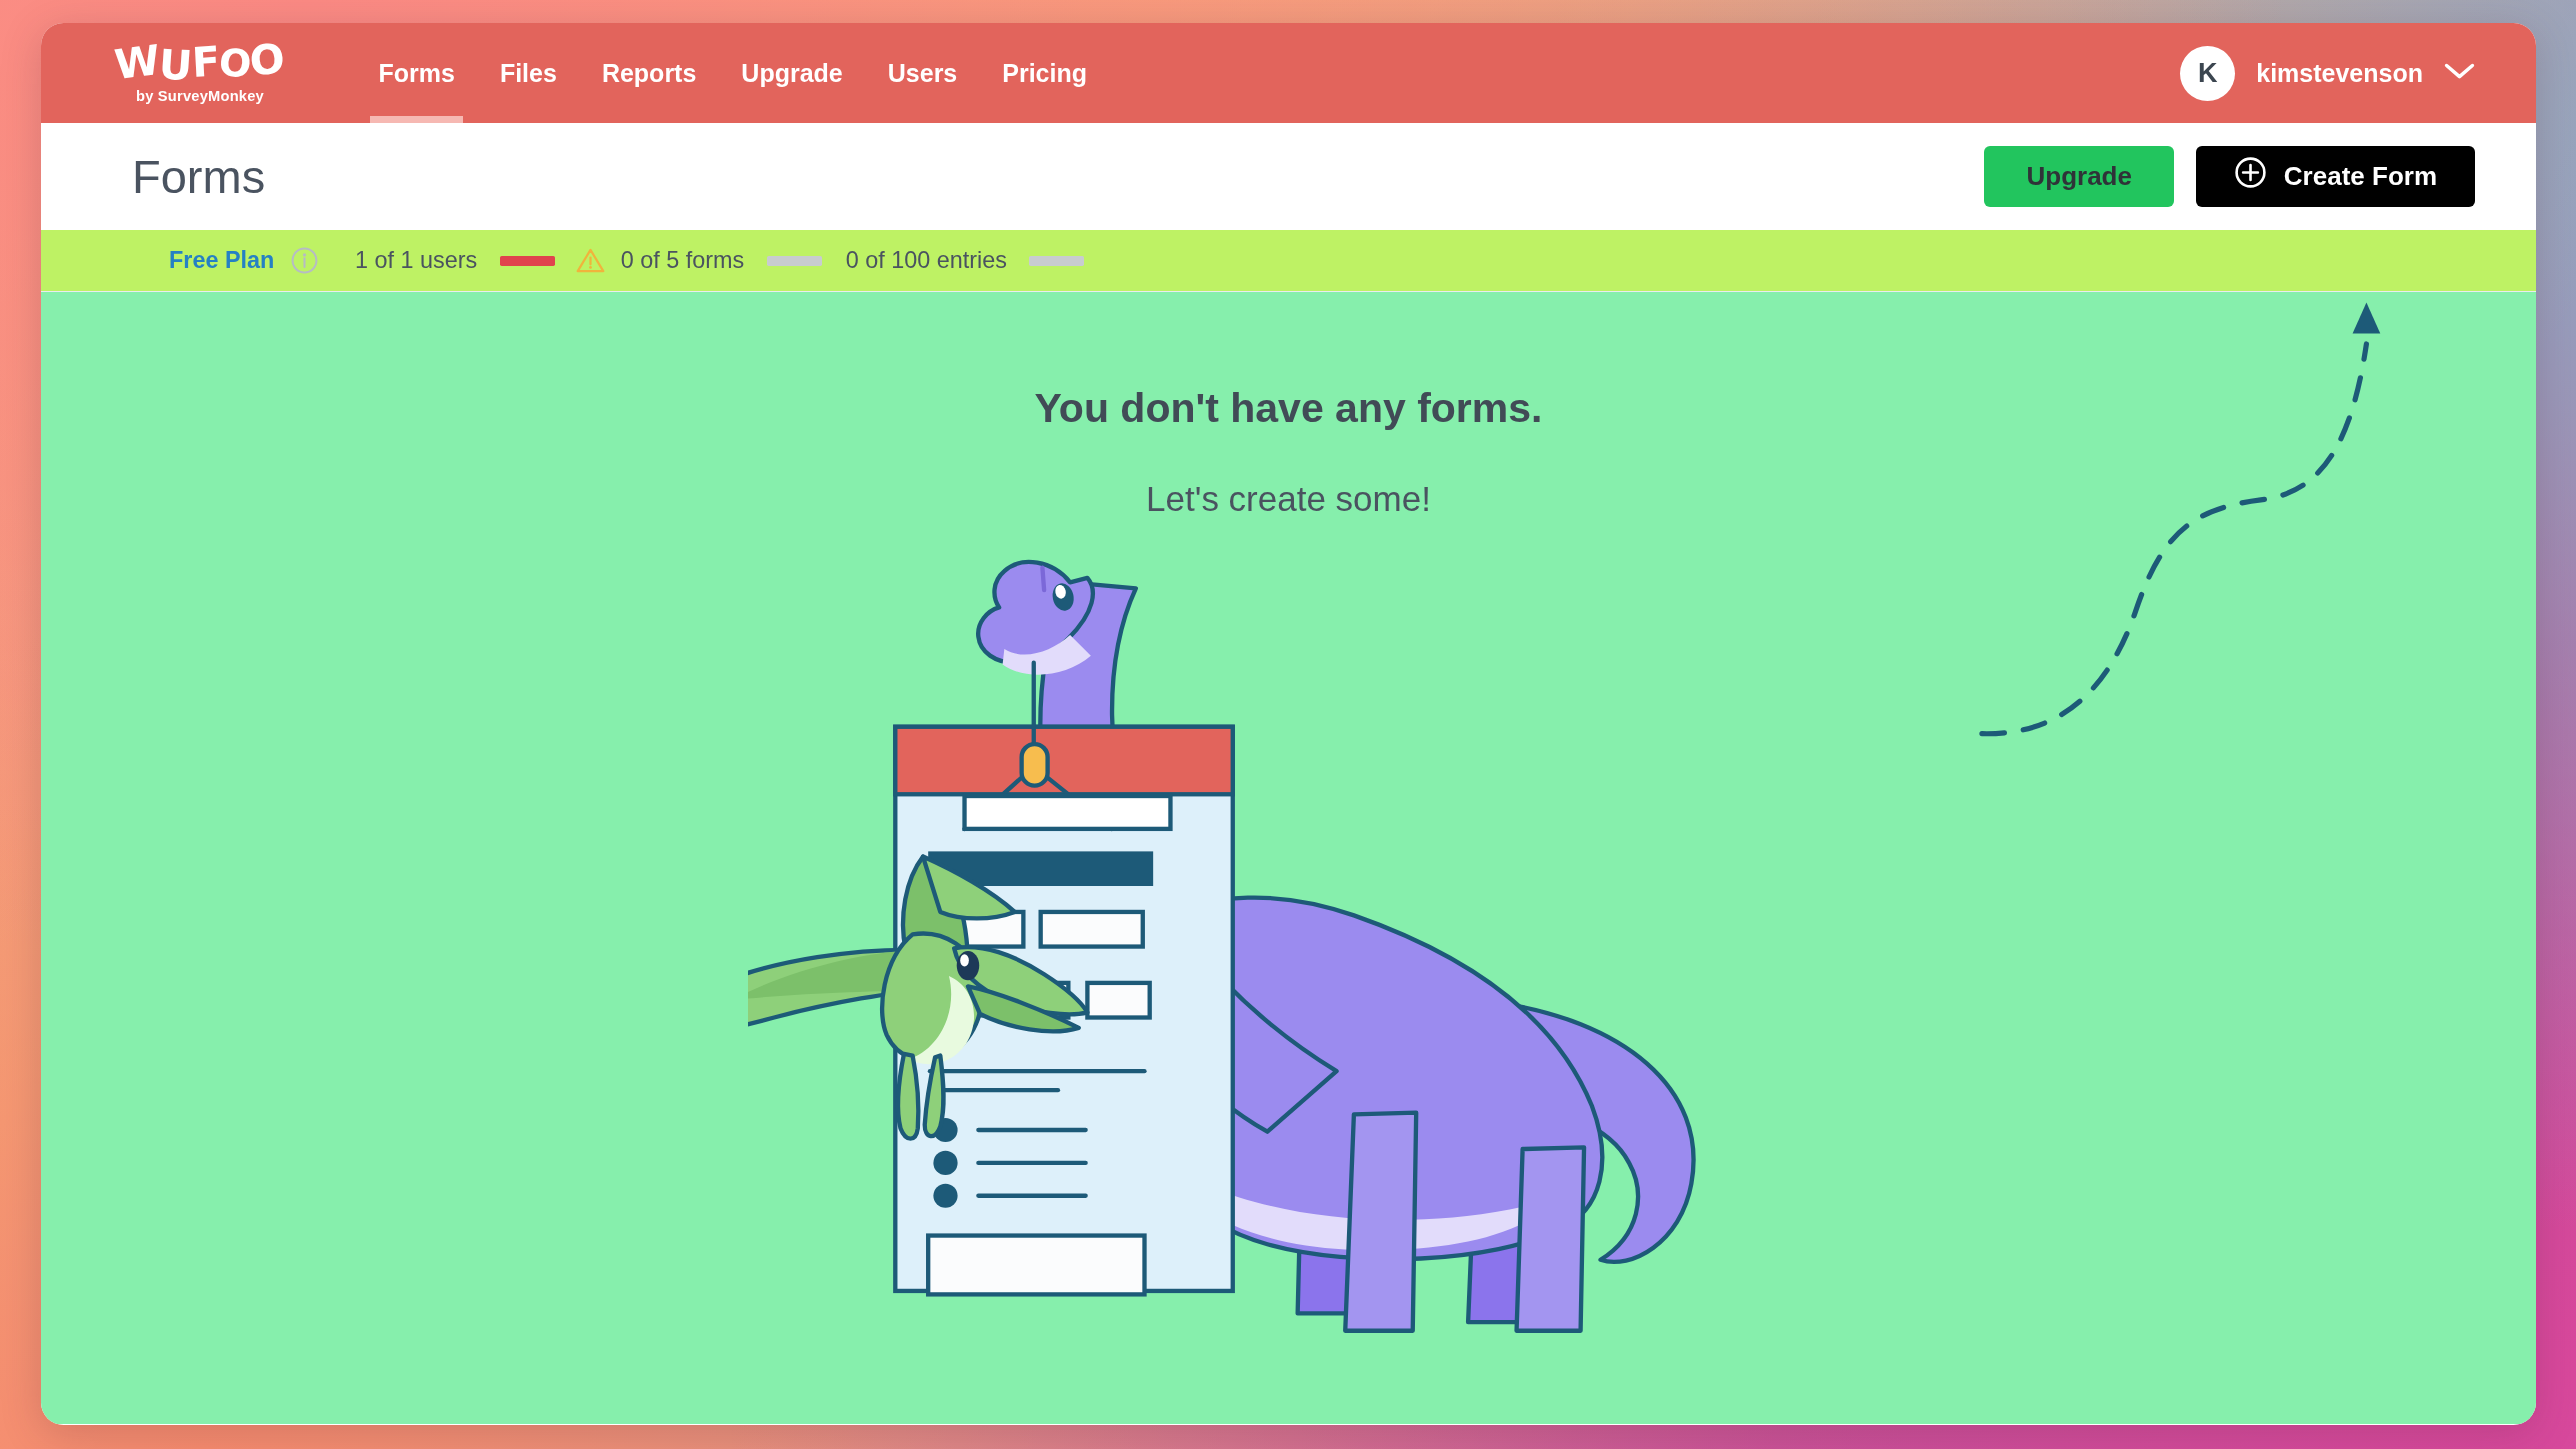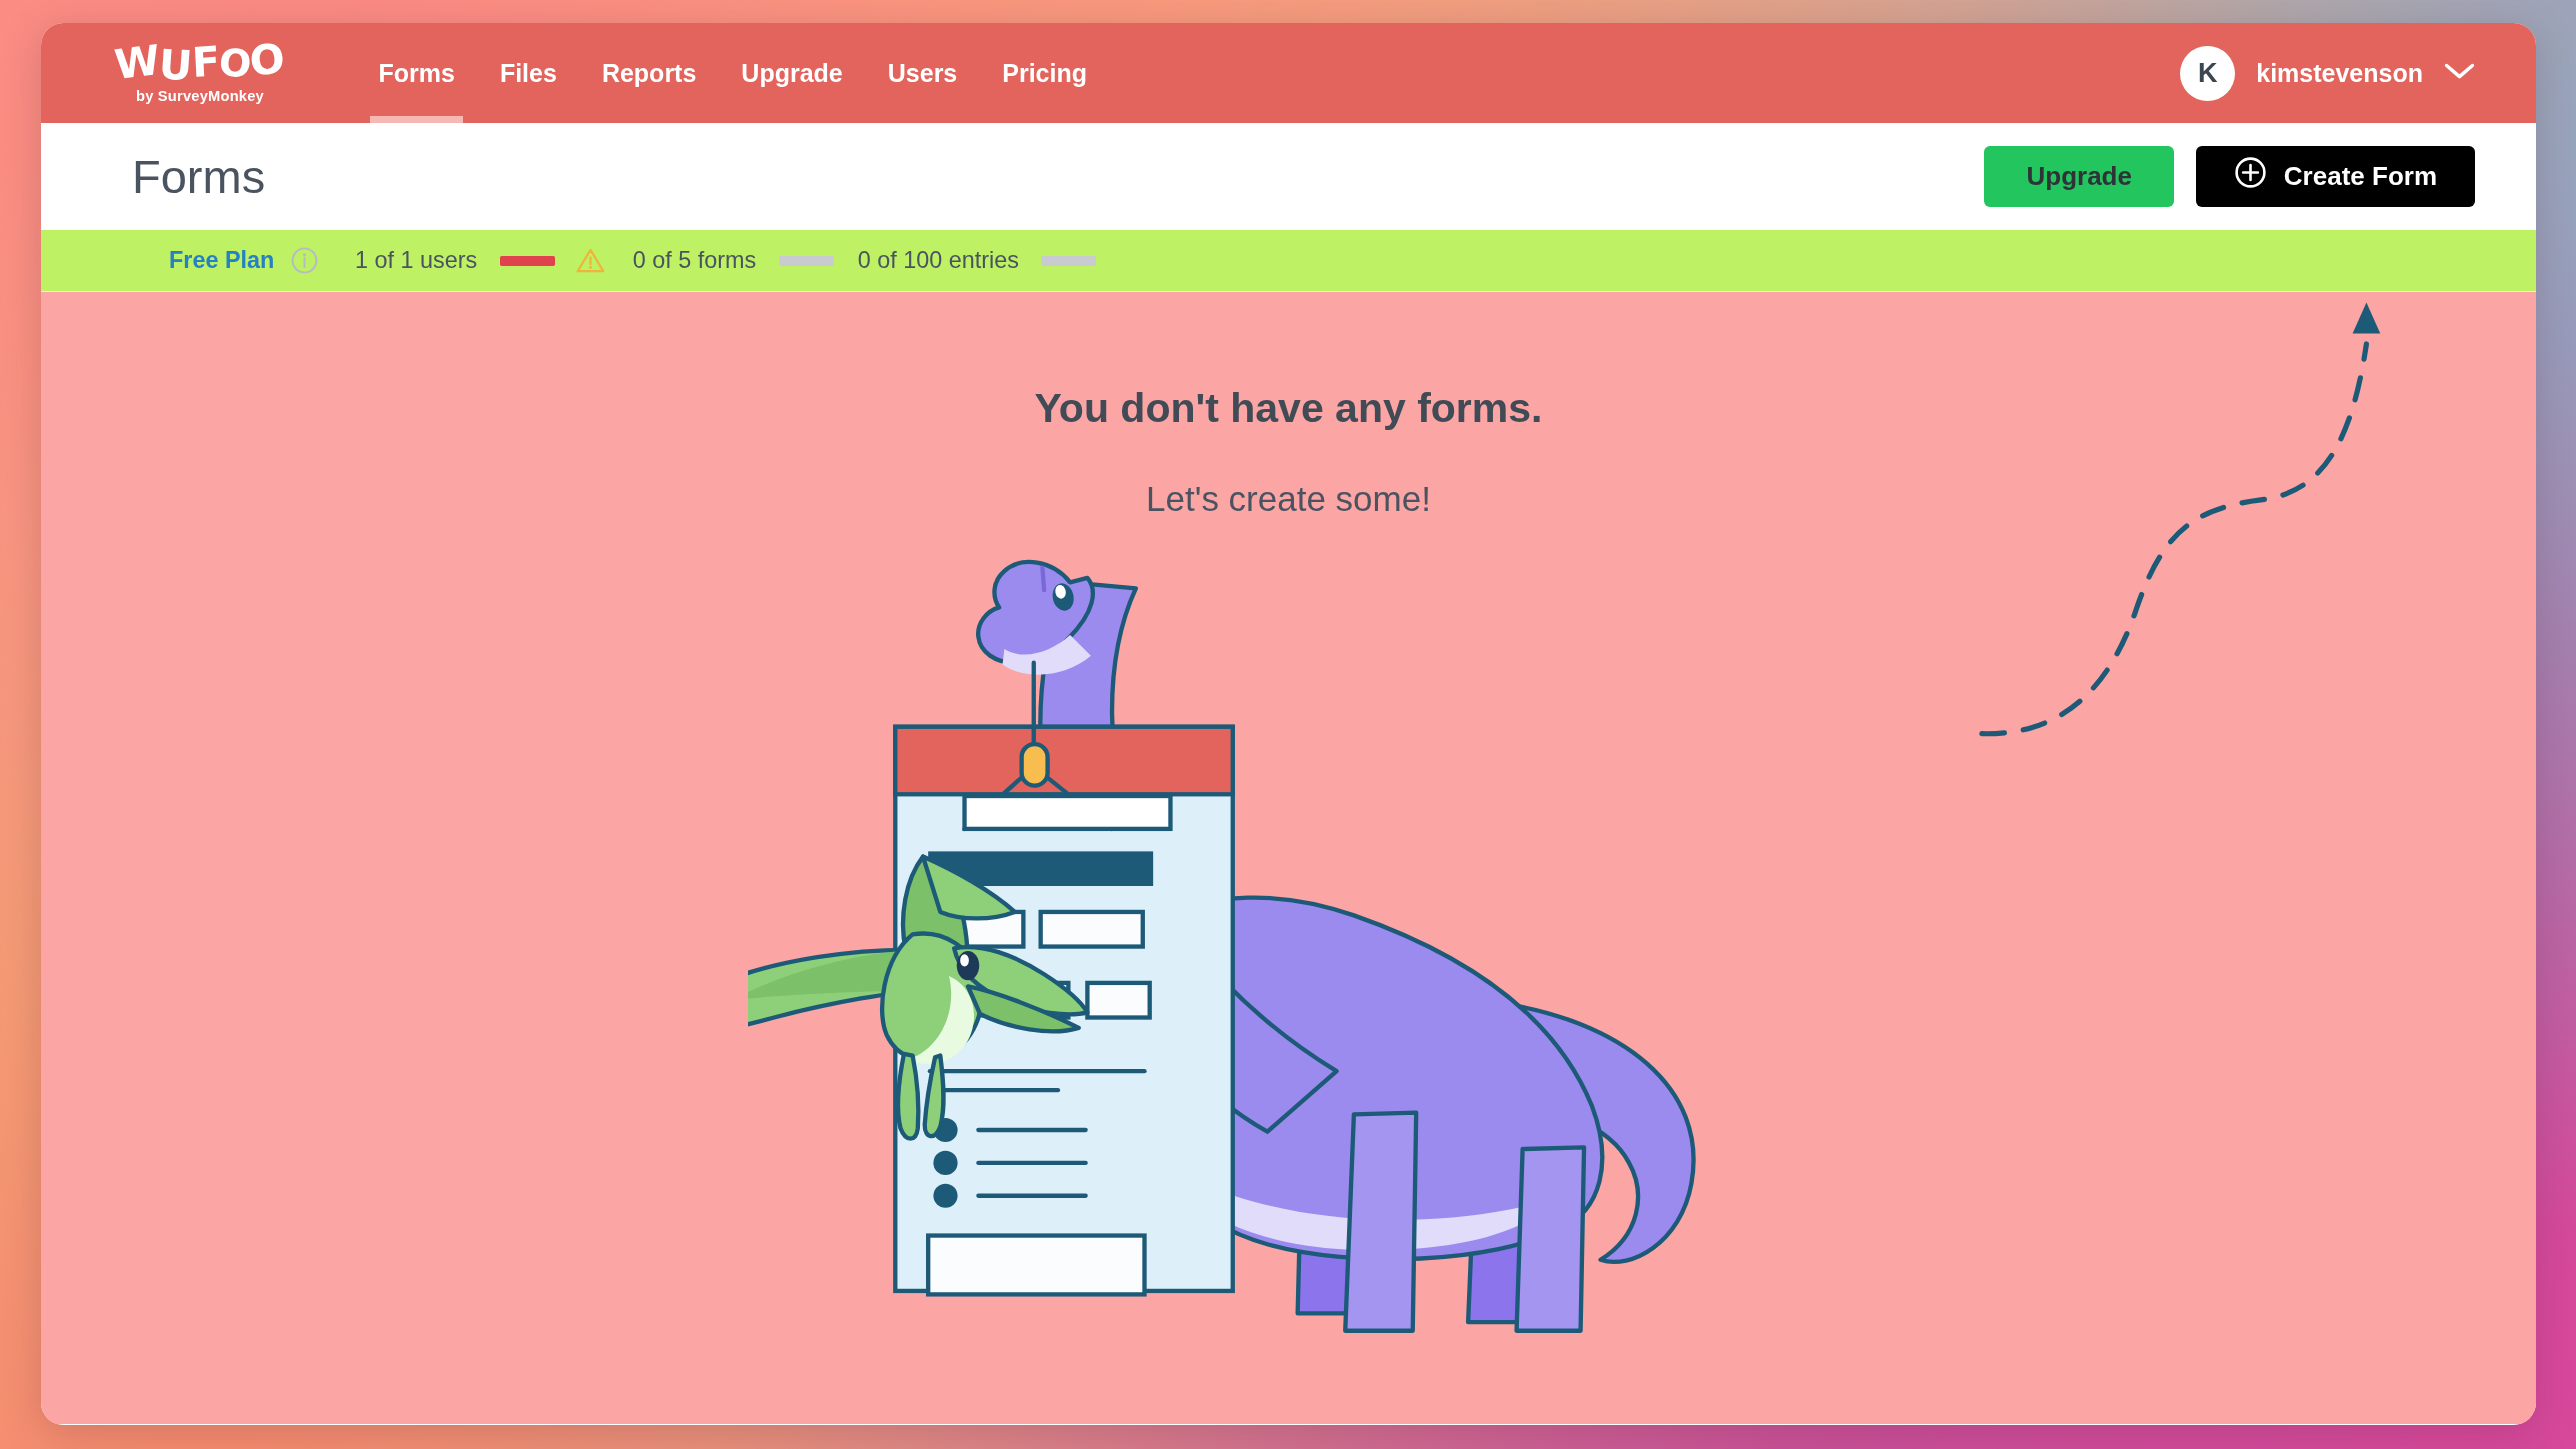--- a/index.html
+++ b/index.html
@@ -143,21 +143,21 @@
     display: flex; align-items: center;
     font-size: 23.4px; color: #4a5360;
   }
   .meter { width: 55px; height: 10.4px; border-radius: 1.7px; }
   .meter.full { background: #e0434d; }
   .meter.empty { background: #c8ccd0; }
 
   
   .content {
     position: relative;
-    background: #fca5a5;
+    background: #86efac;
     height: calc(1402px - 100px - 107px - 63px);
     overflow: hidden;
   }
   .empty-title {
     text-align: center;
     font-size: 41px; font-weight: bold; color: #414b56;
     padding-top: 93px;
   }
   .empty-sub {
     text-align: center;
@@ -258,21 +258,21 @@
       <span class="meter full" style="margin-left:22.5px;"></span>
       <span style="margin-left:21px; display:flex; align-items:center;">
         <svg width="29" height="27" viewBox="0 0 34 31">
             <path d="M17 3 L32 28 H2 Z" fill="none" stroke="#f0b43c" stroke-width="2.6" stroke-linejoin="round"></path>
             <path d="M17 12 V20" stroke="#f0b43c" stroke-width="2.6" stroke-linecap="round"></path>
             <circle cx="17" cy="23.6" r="1.6" fill="#f0b43c"></circle>
           </svg>
       </span>
     </span>
 
-    <span class="usage-item" style="margin-left:28px;text-align:right;">
+    <span class="usage-item" style="margin-left:16px;text-align:right;">
       <span>0 of 5 forms</span>
       <span class="meter empty" style="margin-left:22.5px;"></span>
     </span>
 
     <span class="usage-item" style="margin-left:24px;">
       <span>0 of 100 entries</span>
       <span class="meter empty" style="margin-left:22.5px;"></span>
     </span>
   </div>
 

